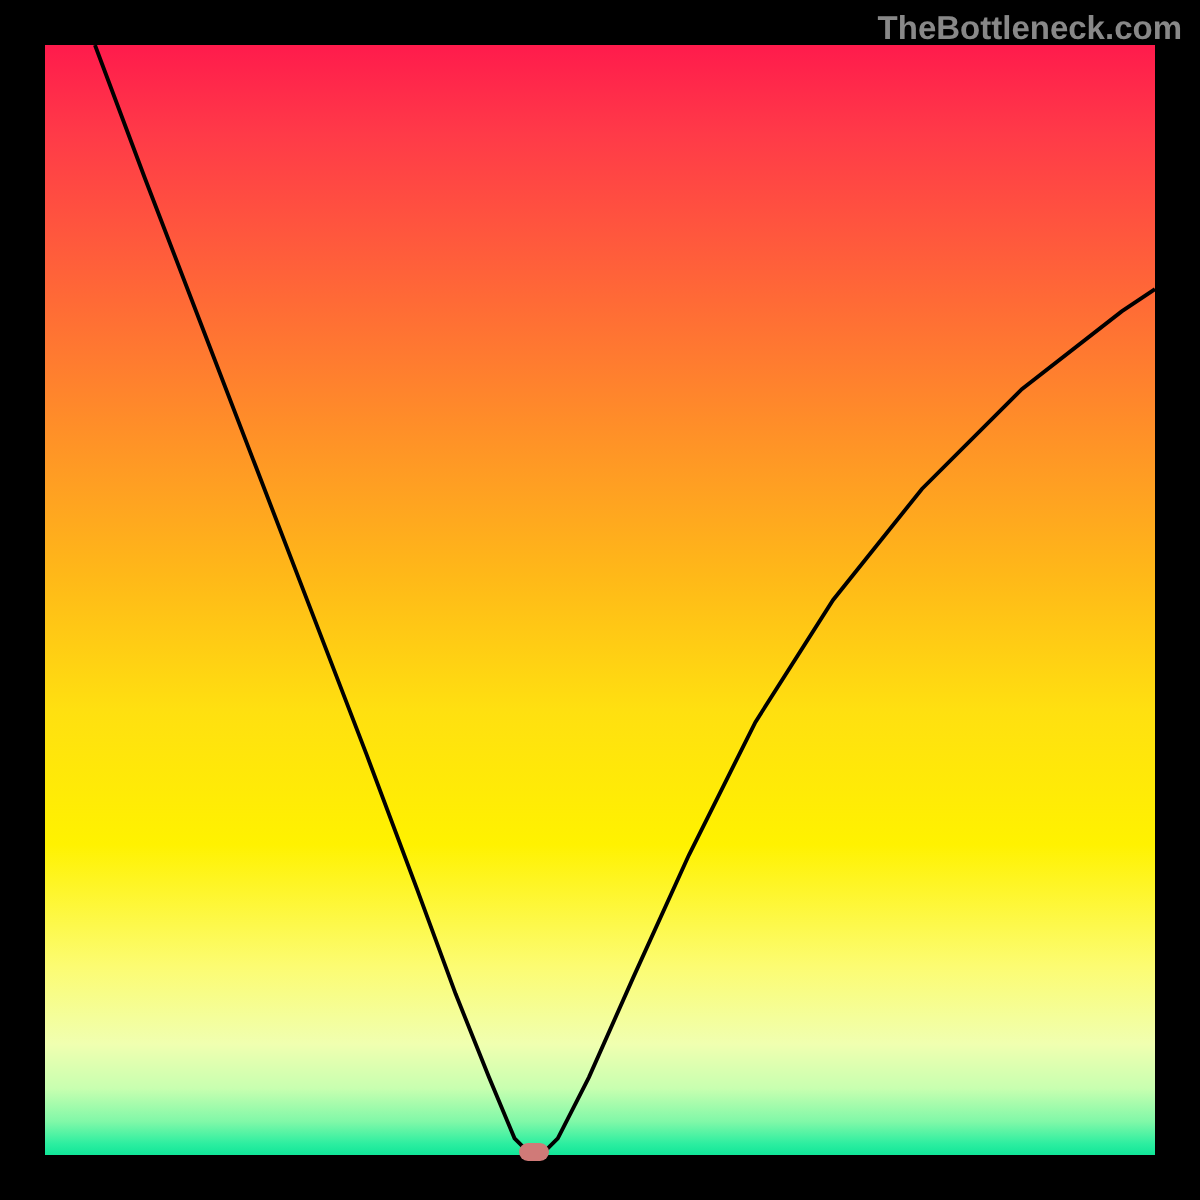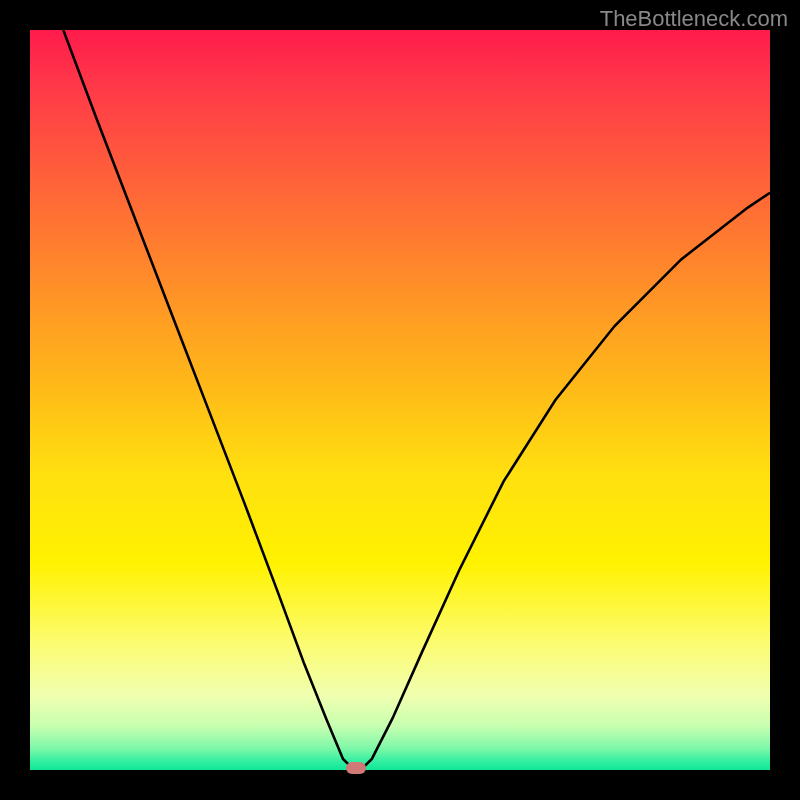--- a/index.html
+++ b/index.html
@@ -10,21 +10,21 @@
     position: relative;
     overflow: hidden;
   }
   .watermark {
     position: absolute;
     top: 6px;
     right: 12px;
     color: #888;
     font-family: Arial, sans-serif;
     font-size: 22px;
-    font-weight: 400;
+    font-weight: 700;
     z-index: 10;
   }
   .plot-area {
     position: absolute;
     left: 30px;
     top: 30px;
     width: 740px;
     height: 740px;
     background: linear-gradient(to bottom,
       #ff1b4c 0%,

